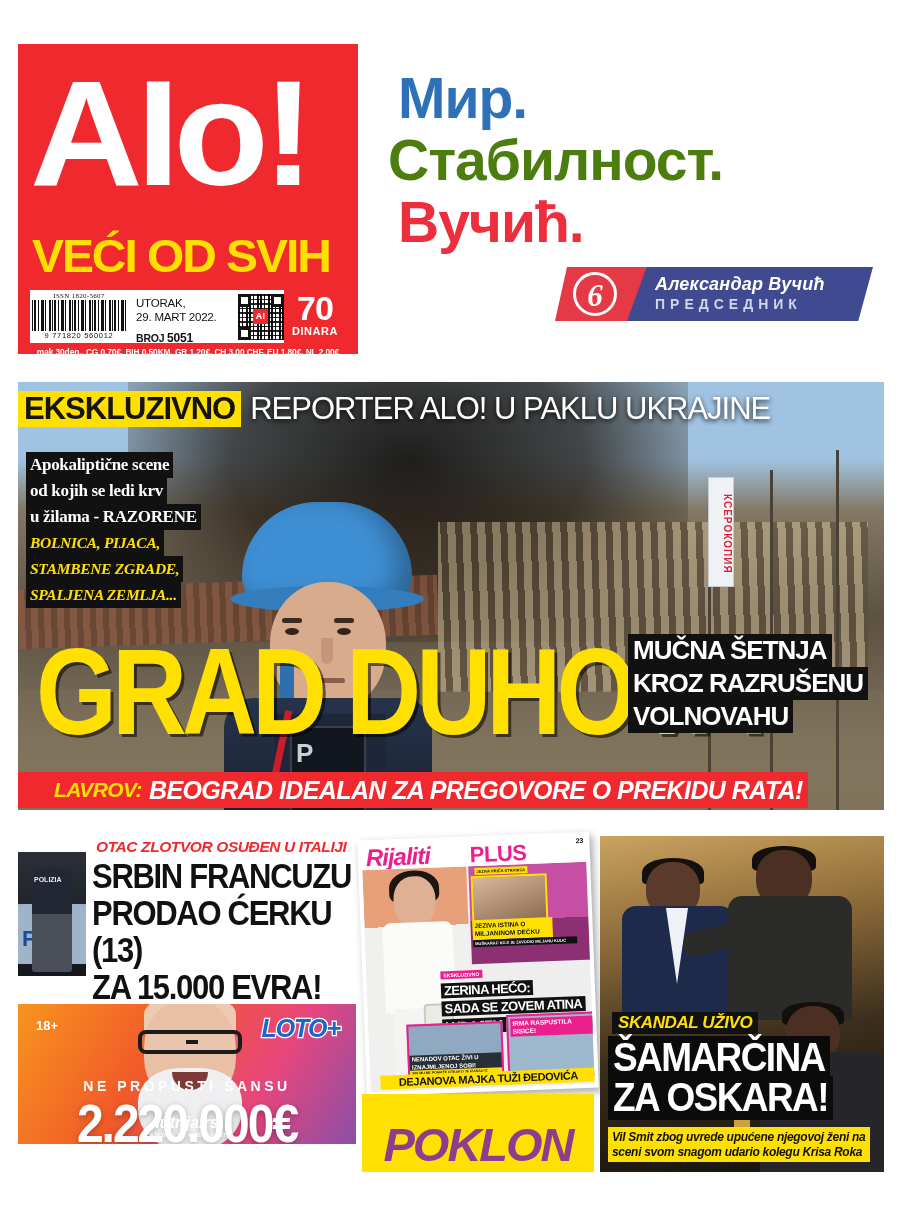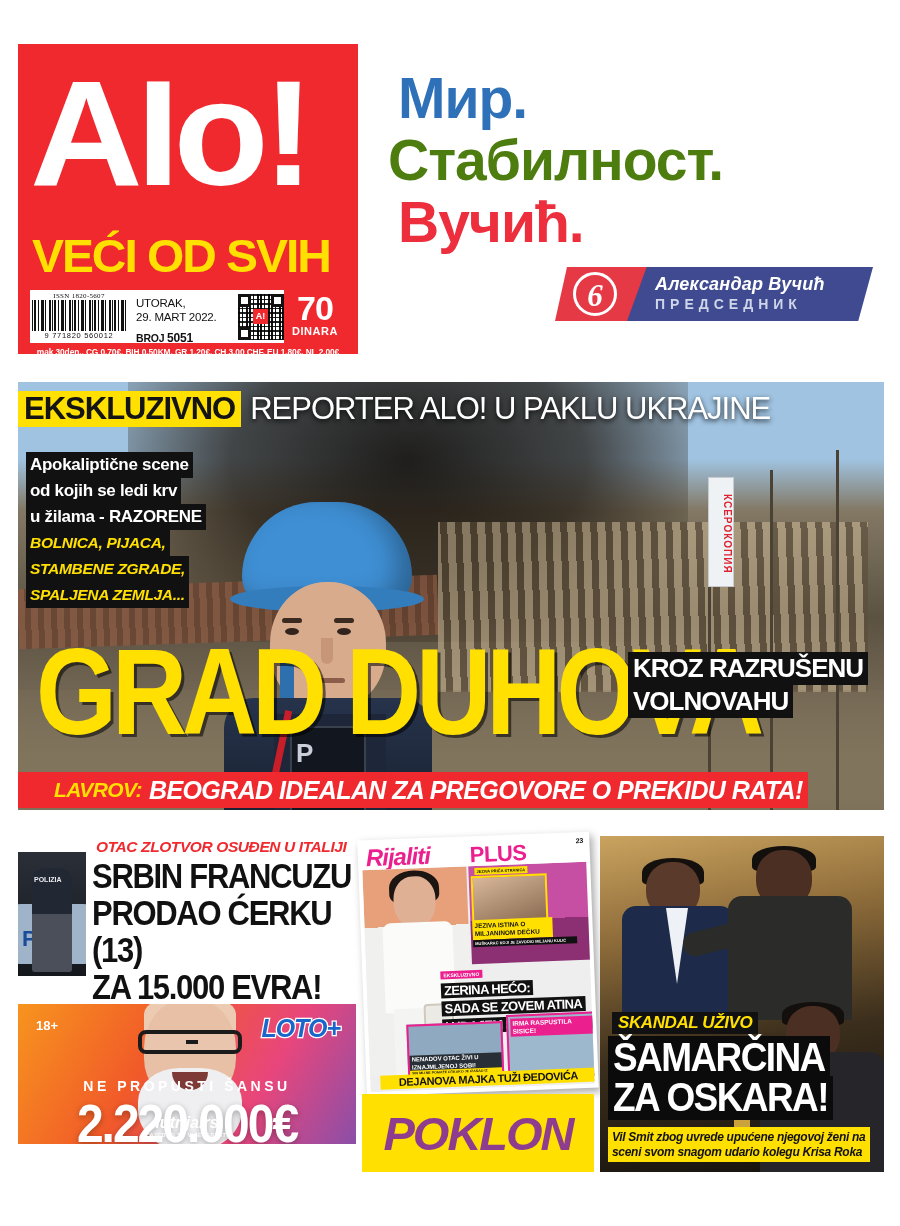--- a/index.html
+++ b/index.html
@@ -126,21 +126,21 @@
   .reporter .lanyard { position:absolute; left:60px; top:208px; width:7px; height:70px; background:#c81e2a; transform:rotate(12deg); }
 
   .kicker-bar { position:absolute; left:18px; top:388px; width:866px; height:42px; display:flex; align-items:center; }
   .kicker-bar .ek { background:#ffe000; color:#141414; font-size:31px; font-weight:bold; padding:0 6px;
       letter-spacing:-1px; line-height:36px; }
   .kicker-bar .rest { color:#fff; font-size:31px; font-weight:normal; margin-left:9px; letter-spacing:-1px;
       text-shadow:0 2px 5px rgba(0,0,0,.85); line-height:36px; }
 
   .leadsub { position:absolute; left:26px; top:452px; width:188px; }
   .leadsub div { background:#111; color:#fff; font-size:17px; font-weight:bold; line-height:22px;
-      padding:2px 4px; display:inline-block; letter-spacing:-.3px; }
+      padding:2px 4px; display:inline-block; letter-spacing:-.3px;font-family:Liberation Serif, serif; }
   .leadsub div.y { color:#ffe000; font-style:italic; font-size:15.5px; }
 
   .bigtitle { position:absolute; left:36px; top:630px; color:#ffe000; font-size:104px; font-weight:bold;
       letter-spacing:-5px; line-height:104px; white-space:nowrap;
       text-shadow:3px 3px 0 rgba(0,0,0,.55); transform:scaleY(1.18); transform-origin:left top; }
 
   .subheadbox { position:absolute; left:628px; top:634px; width:252px; }
   .subheadbox span { background:#111; color:#fff; font-size:26px; font-weight:bold; line-height:31px;
       padding:1px 5px; display:inline-block; letter-spacing:-1px; }
 
@@ -221,21 +221,21 @@
   .mag .mb1 .cap { position:absolute; left:0; bottom:8px; width:100%; background:rgba(0,0,0,.72); color:#fff;
       font-size:6px; font-weight:bold; line-height:7.5px; padding:1px 2px; }
   .mag .mb1 .cap2 { position:absolute; left:0; bottom:0; width:100%; background:#ffe000; color:#111; font-size:3.6px;
       font-weight:bold; padding:1px 2px; }
   .mag .mb2 { position:absolute; left:138px; top:150px; width:92px; height:64px; background:#9db8cd; border:2px solid #ec1f8e; }
   .mag .mb2 .cap { position:absolute; left:2px; top:2px; background:#ec1f8e; color:#fff; font-size:6.5px;
       font-weight:bold; line-height:8px; padding:1px 2px; }
   .mag .mbot { position:absolute; left:10px; bottom:2px; width:216px; background:#ffe000; color:#111;
       font-size:11px; font-weight:bold; text-align:center; padding:1px 0; letter-spacing:-.4px; }
   .poklon { position:absolute; left:362px; top:1094px; width:232px; height:78px; background:#ffe000;
-      display:flex; align-items:center; justify-content:center; }
+      display:flex; align-items:flex-end; justify-content:center; }
   .poklon span { color:#8e3d8e; font-size:47px; font-weight:bold; font-style:italic; letter-spacing:-2px; }
 
   
   .oscar { position:absolute; left:600px; top:836px; width:284px; height:336px; background:#0b0b0b; overflow:hidden; }
   .oscar .photo { position:absolute; inset:0; background:
       linear-gradient(170deg,#caa35f 0%, #8e6c3a 28%, #3b2e1c 60%, #12100c 100%); }
   .oscar .rock { position:absolute; left:22px; top:26px; width:112px; height:150px; }
   .oscar .rock .h { position:absolute; left:24px; top:0; width:54px; height:56px; background:#5a3a2a; border-radius:46%; }
   .oscar .rock .hair { position:absolute; left:20px; top:-4px; width:62px; height:28px; background:#14100e; border-radius:50% 50% 20% 20%; }
   .oscar .rock .s { position:absolute; left:0; top:44px; width:112px; height:106px; background:#1d2a4a; border-radius:14px 14px 0 0; }
@@ -347,21 +347,21 @@
     <div>od kojih se ledi krv</div>
     <div>u žilama - RAZORENE</div>
     <div class="y">BOLNICA, PIJACA,</div>
     <div class="y">STAMBENE ZGRADE,</div>
     <div class="y">SPALJENA ZEMLJA...</div>
   </div>
 
   <div class="bigtitle">GRAD DUHOVA</div>
 
   <div class="subheadbox">
-    <br>
+    <span>MUČNA ŠETNJA</span><br>
     <span>KROZ RAZRUŠENU</span><br>
     <span>VOLNOVAHU</span>
   </div>
 
   <div class="lavbar">
     <span class="nm">LAVROV:</span>
     <span class="tx">BEOGRAD IDEALAN ZA PREGOVORE O PREKIDU RATA!</span>
   </div>
 
   <div class="story2">

